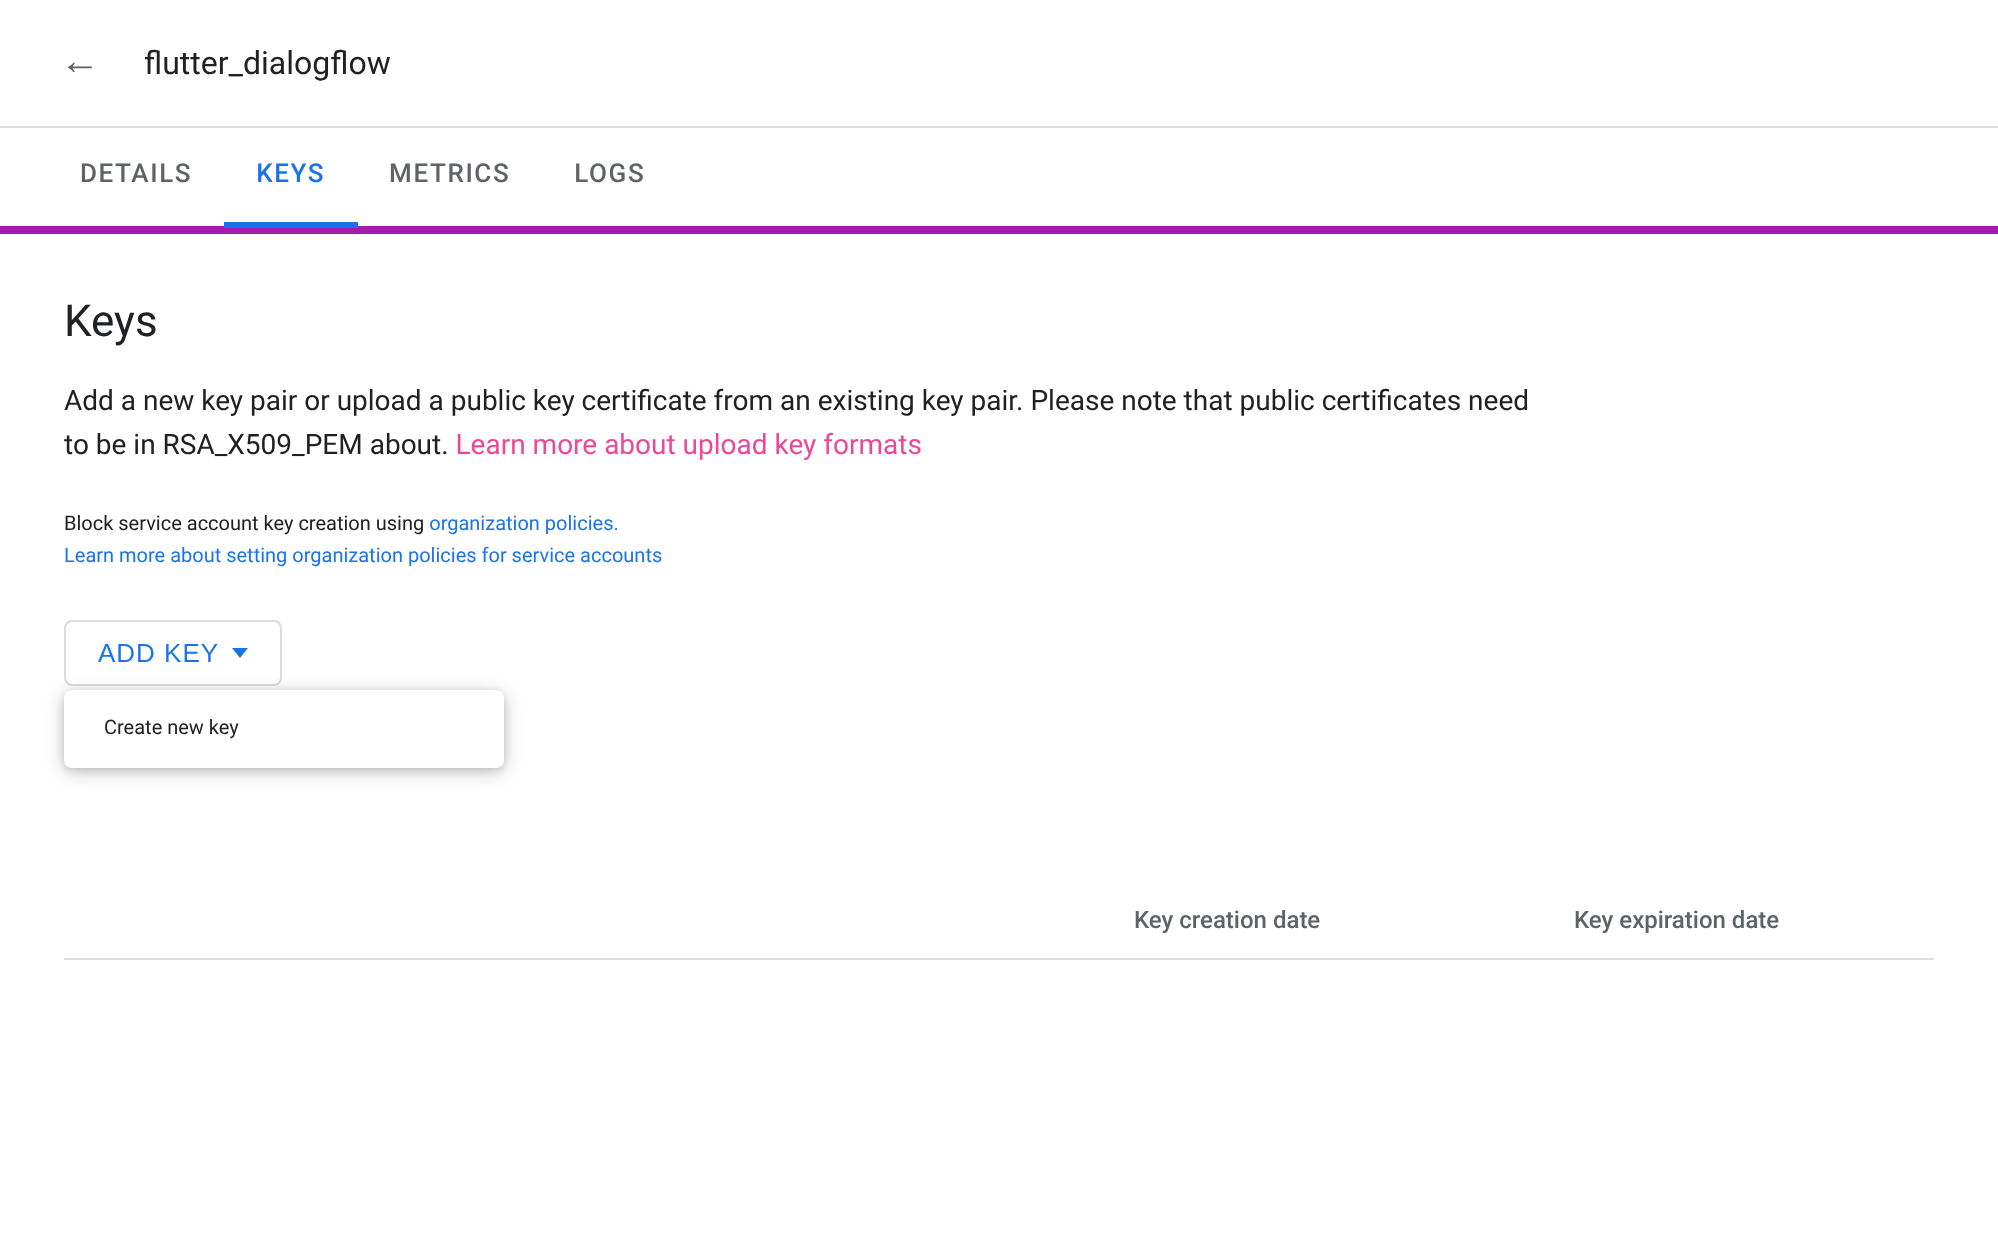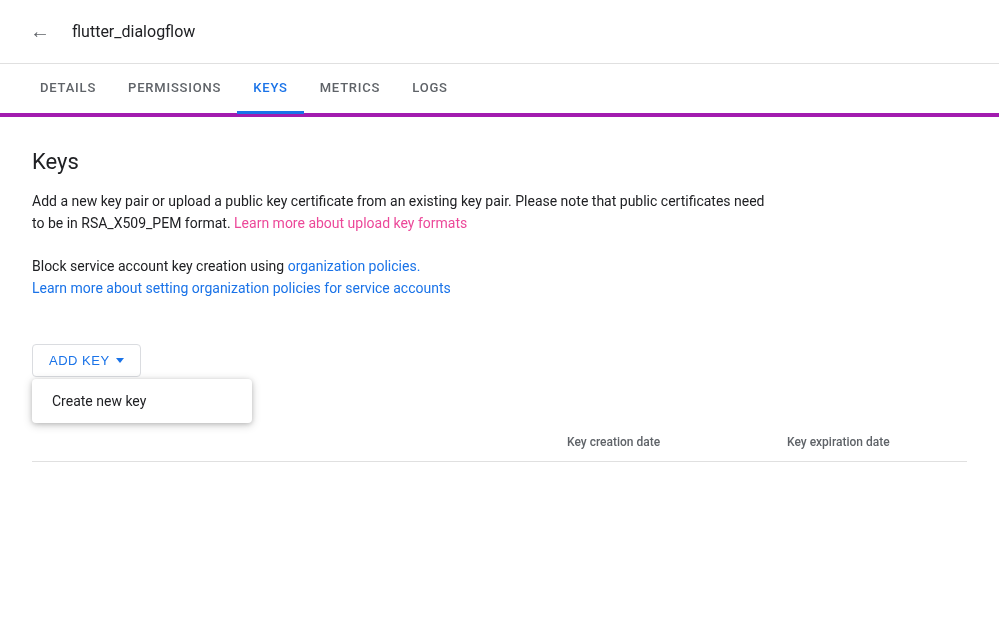--- a/index.html
+++ b/index.html
@@ -85,25 +85,25 @@
       max-width: 740px;
       margin-bottom: 20px;
     }
 
     .description a {
       color: #ec4899;
       text-decoration: none;
     }
 
     .policy-text {
-      font-size: 14px;
+      font-size: 10px;
       line-height: 1.6;
       color: #202124;
       max-width: 740px;
-      margin-bottom: 44px;
+      margin-bottom: 23px;
     }
     .policy-text a {
       color: #1a73e8;
       text-decoration: none;
     }
     .policy-text .block {
       display: block;
     }
 
     
@@ -145,30 +145,30 @@
       background: #fff;
       border-radius: 4px;
       box-shadow: 0 2px 10px rgba(0,0,0,0.2), 0 1px 4px rgba(0,0,0,0.15);
       min-width: 220px;
       z-index: 100;
       overflow: hidden;
     }
 
     .dropdown-item {
       padding: 14px 20px;
-      font-size: 14px;
+      font-size: 10px;
       color: #202124;
       cursor: pointer;
       white-space: nowrap;
     }
 
     
     .table-area {
       position: absolute;
-      top: 306px;
+      top: 324px;
       left: 32px;
       right: 32px;
     }
 
     .table-header {
       display: flex;
       border-bottom: 1px solid #e0e0e0;
       padding: 12px 0;
     }
 
@@ -198,31 +198,30 @@
 
 <div class="header">
   <button class="back-btn">
     <span style="font-size:20px;">←</span>
   </button>
   <span class="header-title">flutter_dialogflow</span>
 </div>
 
 <div class="tabs">
   <div class="tab">DETAILS</div>
-  <div class="tab">PERMISSIONS</div>
   <div class="tab active">KEYS</div>
   <div class="tab">METRICS</div>
   <div class="tab">LOGS</div>
 </div>
 
 <div class="content">
   <h1 class="page-title">Keys</h1>
 
   <p class="description">
-    <span>Add a new key pair or upload a public key certificate from an existing key pair. Please note that public certificates need to be in RSA_X509_PEM format. </span><a href="#">Learn more about upload key formats</a>
+    <span>Add a new key pair or upload a public key certificate from an existing key pair. Please note that public certificates need to be in RSA_X509_PEM about. </span><a href="#">Learn more about upload key formats</a>
   </p>
 
   <div class="policy-text">
     <span>Block service account key creation using </span><a href="#">organization policies.</a>
     <a class="block" href="#">Learn more about setting organization policies for service accounts</a>
   </div>
 
   
   <div class="add-key-wrapper">
     <button class="add-key-btn">

